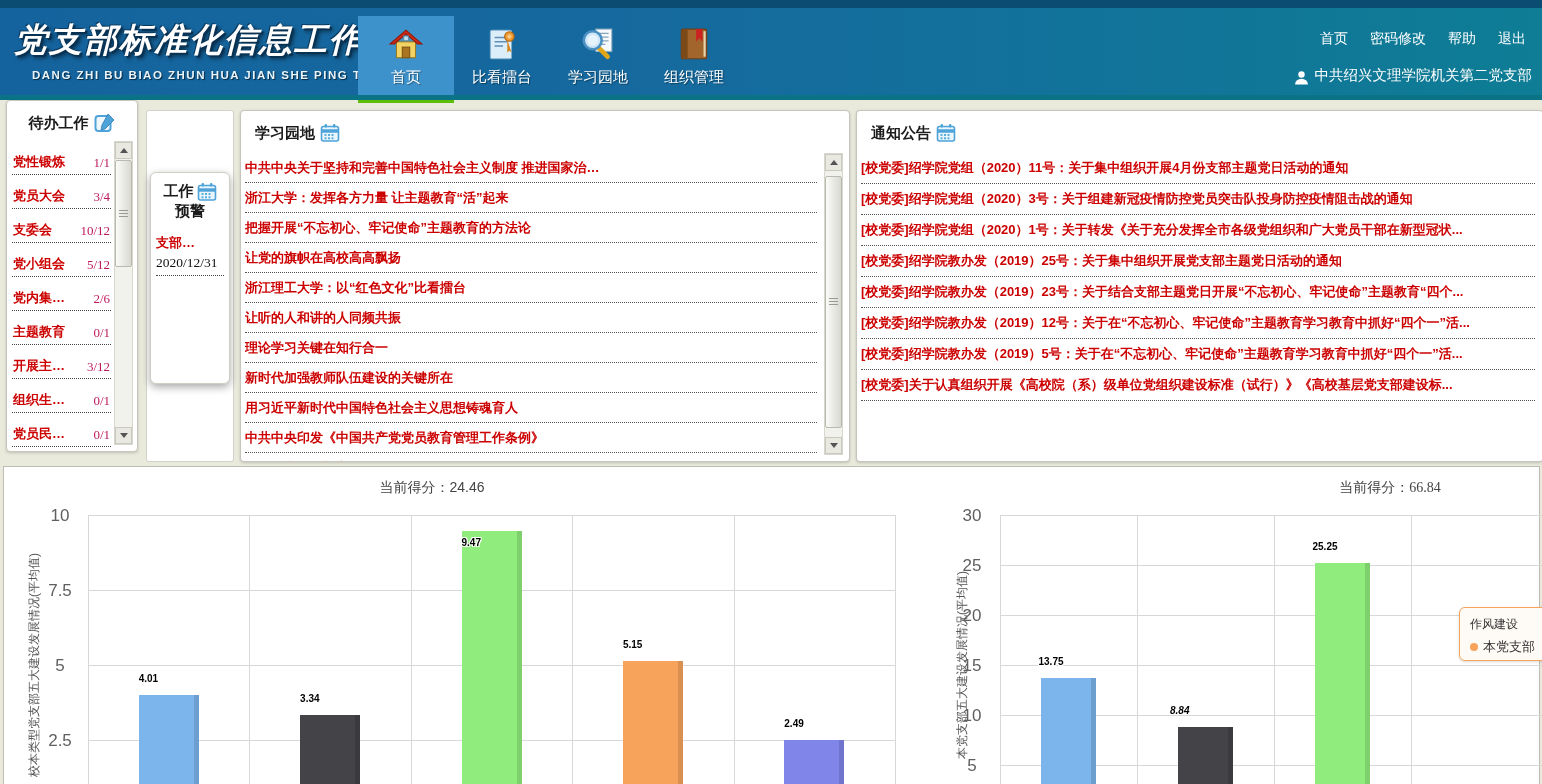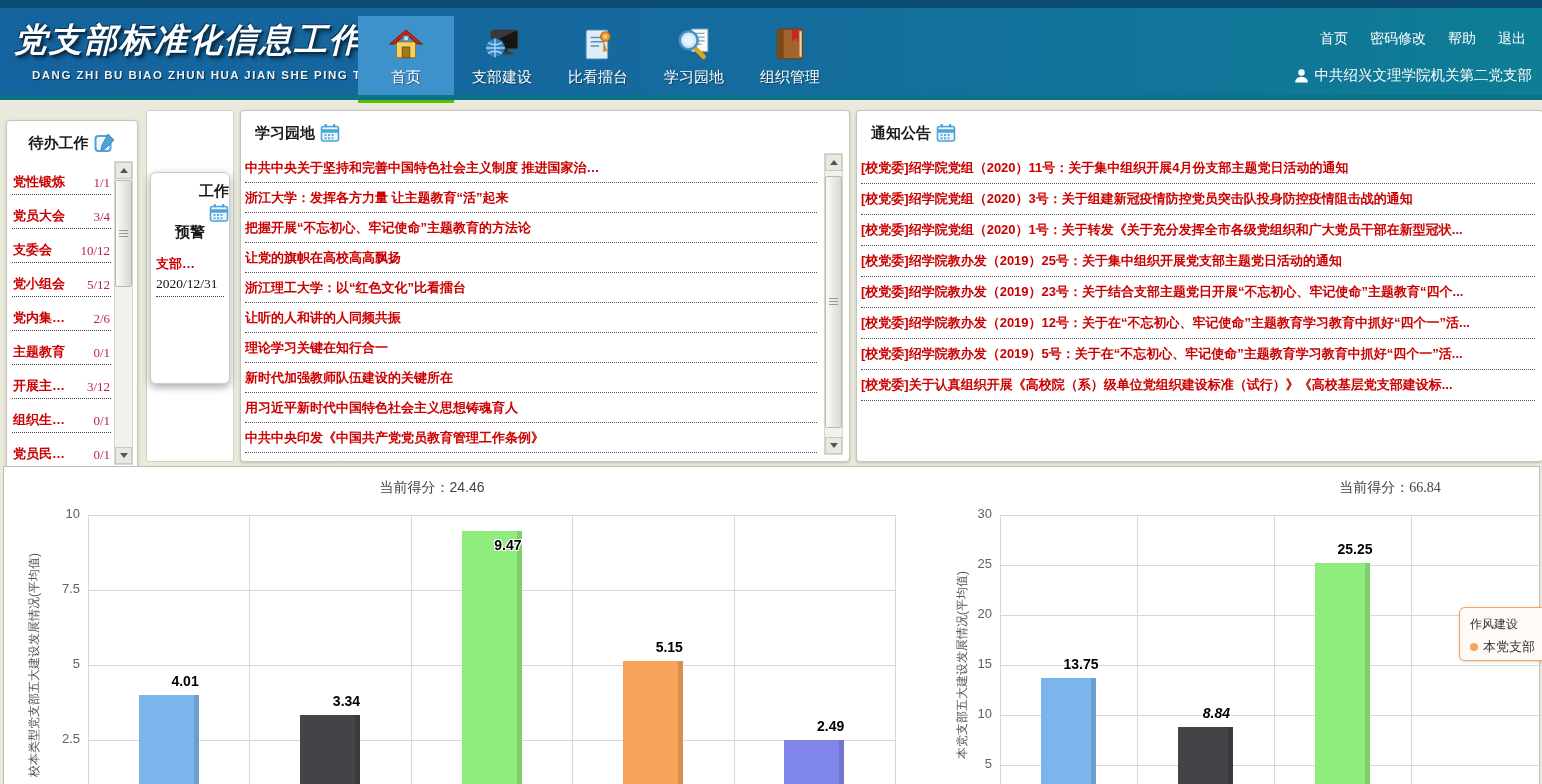--- a/index.html
+++ b/index.html
@@ -17,38 +17,38 @@
   .logo-sub{font-size:11.5px;font-weight:bold;letter-spacing:1.5px;margin-top:6px;margin-left:18px;
             color:#eaf5fc;text-shadow:1px 1px 1px #05263d;}
   .nav{position:absolute;left:358px;top:8px;height:87px;display:flex;}
   .tab{width:96px;height:87px;display:flex;flex-direction:column;align-items:center;position:relative;cursor:pointer;}
   .tab .tab-icon{margin-top:8px;height:42px;display:flex;align-items:center;}
   .tab .tab-label{color:#fff;font-size:15px;margin-top:2px;text-shadow:1px 1px 1px rgba(0,0,0,.4);}
   .tab.active{background:#3e92cb;}
   .tab.active::after{content:"";position:absolute;left:0;bottom:0;width:100%;height:6px;background:#5cbe06;}
   .toplinks{position:absolute;top:22px;right:16px;display:flex;gap:22px;}
   .toplink{color:#fff;font-size:14px;cursor:pointer;white-space:nowrap;}
-  .userline{position:absolute;top:58px;right:10px;display:flex;align-items:center;gap:6px;color:#fff;font-size:14.5px;}
+  .userline{position:absolute;top:58px;right:10px;display:flex;align-items:flex-end;gap:6px;color:#fff;font-size:14.5px;}
   
   .card{position:absolute;background:#fff;border:1px solid #c6c6bc;border-radius:4px;
         box-shadow:0 1px 3px rgba(0,0,0,.18);overflow:hidden;}
   .card-title{font-size:15px;font-weight:bold;color:#1b1b1b;display:flex;align-items:center;gap:5px;}
-  .todo-card{left:6px;top:120px;width:130px;height:350px;}
+  .todo-card{left:6px;top:100px;width:130px;height:350px;}
   .todo-card .card-title{justify-content:center;padding-top:11px;}
   .todo-list{position:absolute;left:5px;top:40px;right:26px;}
   .todo-row{height:30px;display:flex;justify-content:space-between;align-items:flex-end;
             border-bottom:1px dotted #444;padding:0 1px 3px 1px;cursor:pointer;}
   .tname{color:#cc0000;font-size:13px;font-weight:bold;white-space:nowrap;}
   .tcount{color:#be185d;font-size:13px;font-family:"Liberation Serif","DejaVu Serif",serif;}
   .warn-col{position:absolute;left:146px;top:110px;width:86px;height:350px;background:#fff;
             border:1px solid #d2d2c8;border-radius:3px;}
   .warn-card{position:absolute;left:150px;top:172px;width:78px;height:210px;background:#fff;
              border:1px solid #cfcfc6;border-radius:6px;box-shadow:0 3px 8px rgba(0,0,0,.35);}
   .warn-title{font-size:15px;font-weight:bold;color:#1b1b1b;text-align:center;margin-top:9px;line-height:18px;}
-  .warn-title .line1{display:flex;align-items:flex-end;justify-content:center;gap:3px;flex-direction:column;}
+  .warn-title .line1{display:flex;align-items:flex-start;justify-content:center;gap:3px;}
   .warn-list{margin:14px 5px 0 5px;}
   .warn-row{border-bottom:1px dotted #444;padding-bottom:4px;cursor:pointer;}
   .wname{color:#cc0000;font-size:13px;font-weight:bold;}
   .wdate{color:#111;font-size:13.5px;font-family:"Liberation Serif","DejaVu Serif",serif;margin-top:3px;}
   .study-card{left:240px;top:110px;width:608px;height:350px;}
   .study-card .card-title,.notice-card .card-title{padding:12px 0 0 14px;}
   .link-list{position:absolute;left:4px;top:42px;}
   .study-card .link-list{right:32px;}
   .notice-card .link-list{right:8px;}
   .link-row{height:29px;display:flex;align-items:center;border-bottom:1px dotted #555;
@@ -78,23 +78,23 @@
   .chart2 .chart-title{left:350px;width:200px;font-family:Liberation Serif, serif;}
   .ylabel{position:absolute;width:300px;height:16px;font-size:12px;color:#555;text-align:center;
           transform:rotate(-90deg);transform-origin:left top;top:349px;}
   .chart1 .ylabel{left:26px;}
   .chart2 .ylabel{left:14px;}
   .plot{position:absolute;top:49px;height:300px;}
   .chart1 .plot{left:88px;width:807px;}
   .chart2 .plot{left:60px;width:685px;}
   .gridline-h{position:absolute;left:0;right:0;height:1px;background:#d8d8d8;}
   .gridline-v{position:absolute;top:0;bottom:0;width:1px;background:#d8d8d8;}
-  .ytick{position:absolute;width:40px;text-align:right;font-size:13px;color:#606060;}
+  .ytick{position:absolute;width:40px;text-align:center;font-size:17px;color:#606060;}
   .bar{position:absolute;box-shadow:inset -5px 0 0 rgba(0,0,0,.12);}
-  .bar-label{position:absolute;width:60px;text-align:right;font-size:14px;font-weight:bold;color:#000;
+  .bar-label{position:absolute;width:60px;text-align:left;font-size:10px;font-weight:bold;color:#000;
              text-shadow:1px 1px 0 #fff,-1px -1px 0 #fff,1px -1px 0 #fff,-1px 1px 0 #fff;}
   .chart-tooltip{position:absolute;left:1459px;top:607px;width:140px;height:44px;background:#fefaf6;
                  border:1px solid #f7a35c;border-radius:6px;box-shadow:0 1px 3px rgba(0,0,0,.15);
                  padding:8px 0 0 10px;}
   .tt-cat{font-size:12px;color:#333;}
   .tt-row{display:flex;align-items:center;gap:5px;margin-top:5px;font-size:13px;color:#333;}
   .tt-dot{width:8px;height:8px;border-radius:50%;background:#f7a35c;display:inline-block;}
   .icon{display:inline-flex;}
 </style>
 </head>
@@ -110,33 +110,20 @@
     <div class="tab active">
       <span class="tab-icon icon">
         <svg width="36" height="36" viewBox="0 0 34 34">
           <rect x="8" y="14" width="18" height="15" fill="#f2d262" stroke="#9a7a1e"></rect>
           <polygon points="2,16 17,3 32,16 28,16 17,6.5 6,16" fill="#cf2a17" stroke="#8f1608" stroke-width="1"></polygon>
           <rect x="13.5" y="19" width="7" height="10" fill="#a8741f" stroke="#7c5414"></rect>
           <rect x="14.8" y="8.5" width="4.5" height="4.5" fill="#bfe0f2" stroke="#5f89a8"></rect>
         </svg>
       </span>
       <span class="tab-label">首页</span>
-    </div>
-    <div class="tab">
-      <span class="tab-icon icon">
-        <svg width="38" height="36" viewBox="0 0 38 34">
-          <rect x="8" y="2" width="27" height="19" rx="2" fill="#161616" stroke="#4a4a4a"></rect>
-          <polygon points="9,3 33,3 9,14" fill="#3a3a3a"></polygon>
-          <rect x="18" y="21" width="7" height="3" fill="#2e2e2e"></rect>
-          <rect x="13" y="24" width="17" height="2.5" fill="#3c3c3c"></rect>
-          <circle cx="12" cy="20" r="9.5" fill="#2f83c5" stroke="#1b5e94"></circle>
-          <path d="M3 20 h19 M12 10.5 v19 M5 14.5 c4 3 10 3 14 0 M5 25.5 c4 -3 10 -3 14 0" stroke="#aed6f2" stroke-width="1.3" fill="none"></path>
-        </svg>
-      </span>
-      <span class="tab-label">支部建设</span>
     </div>
     <div class="tab">
       <span class="tab-icon icon">
         <svg width="34" height="36" viewBox="0 0 32 34">
           <rect x="5" y="3" width="20" height="27" rx="1.5" fill="#ddeefb" stroke="#7fae cd"></rect>
           <rect x="5" y="3" width="20" height="27" rx="1.5" fill="#ddeefb" stroke="#7faecd"></rect>
           <path d="M9 10 h12 M9 14 h12 M9 18 h8" stroke="#5f8fb5" stroke-width="1.4"></path>
           <polygon points="21,12 25,24 23,22.5 21,24" fill="#d8871f"></polygon>
           <circle cx="23" cy="9" r="4.5" fill="#ef9b30" stroke="#b06310"></circle>
           <circle cx="23" cy="9" r="2" fill="#f8c888"></circle>

